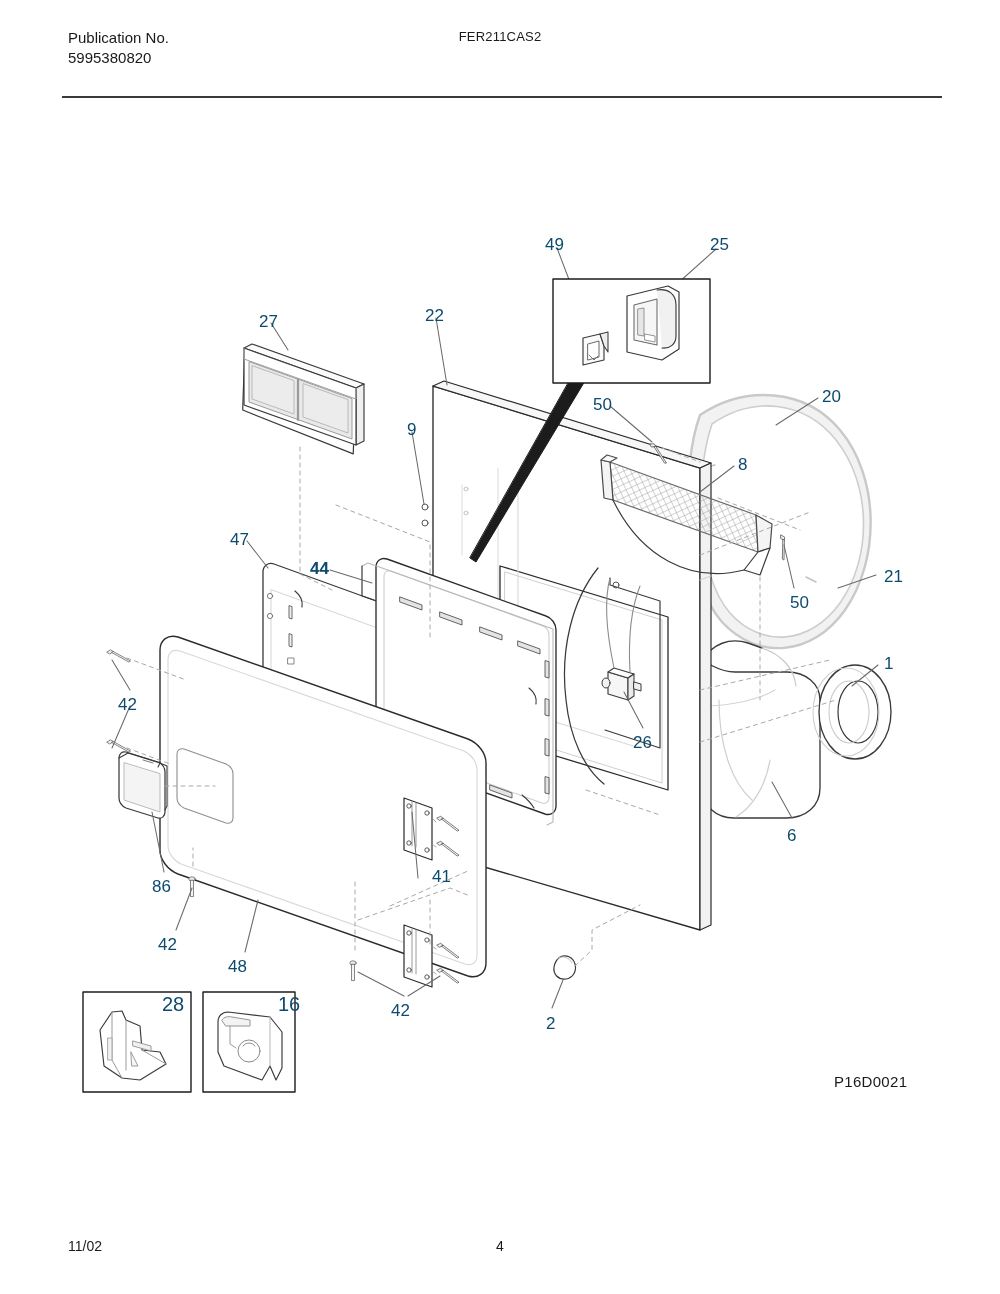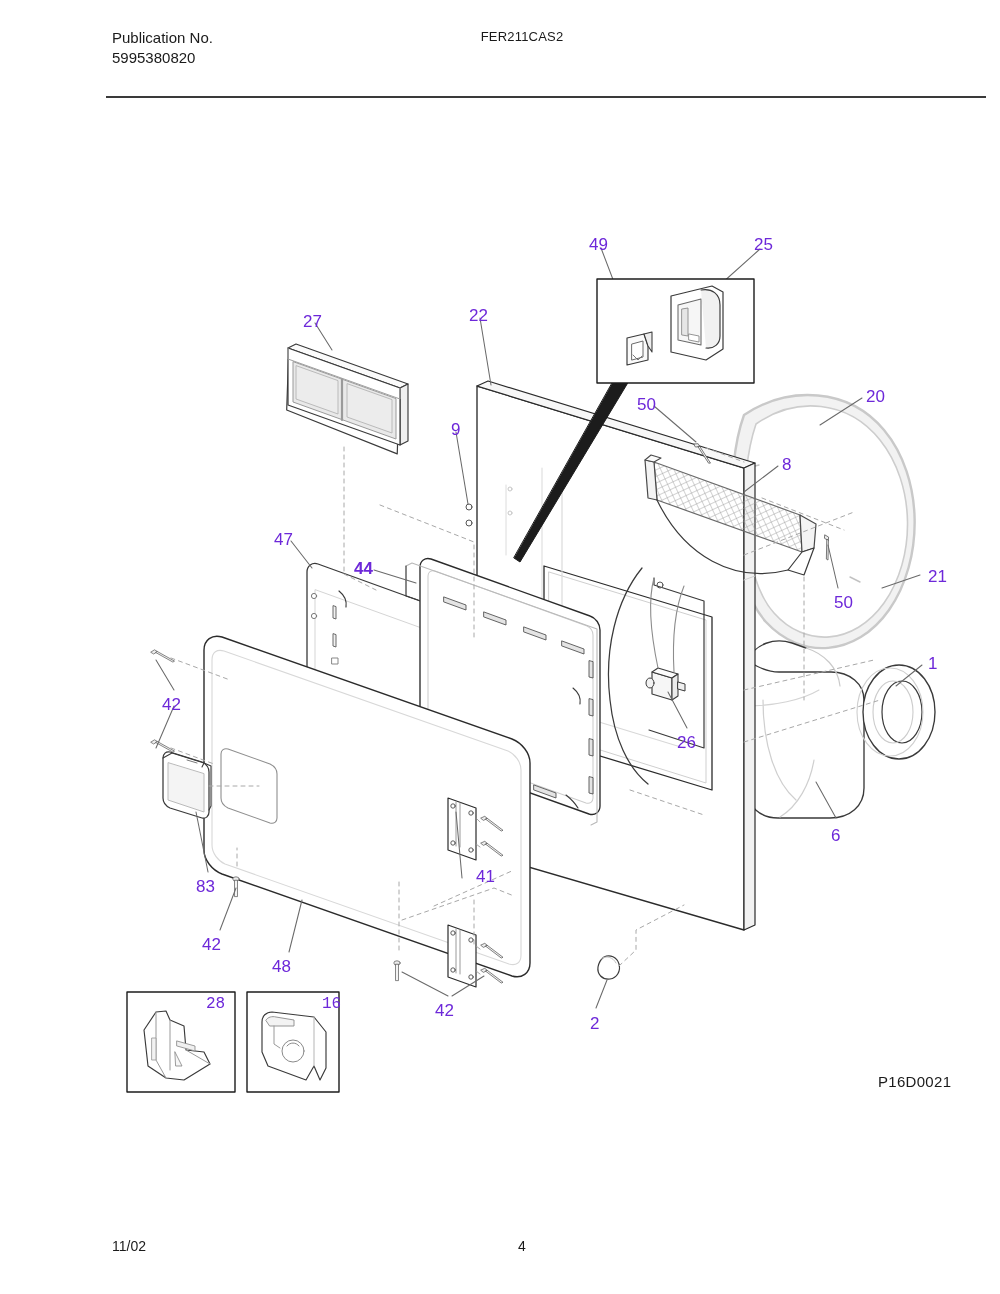--- a/index.html
+++ b/index.html
@@ -1,39 +1,39 @@
 <!DOCTYPE html>
 <html><head>
 <meta charset="utf-8">
 <style>
   html,body{margin:0;padding:0;background:#ffffff;}
   body{
     width:1000px;height:1294px;position:relative;overflow:hidden;
     font-family:"Liberation Sans","DejaVu Sans",sans-serif;
     color:#1a1a1a;
   }
-  .pg{position:absolute;inset:0;margin-left:44px;}
+  .pg{position:absolute;inset:0;}
 
   
   .hdr-pub{position:absolute;left:68px;top:28px;font-size:15px;line-height:20px;white-space:pre-line;}
   .hdr-model{position:absolute;left:0;right:0;top:29px;text-align:center;font-size:13px;letter-spacing:.2px;}
   .hdr-title{position:absolute;left:0;right:0;top:77px;text-align:center;font-size:15px;letter-spacing:.2px;}
   .hdr-rule{position:absolute;left:62px;top:96px;width:880px;height:2px;background:#3a3a3a;}
 
   
   .ft-date{position:absolute;left:68px;top:1238px;font-size:14px;}
   .ft-page{position:absolute;left:0;right:0;top:1238px;text-align:center;font-size:14px;}
   .ft-code{position:absolute;left:834px;top:1073px;font-size:15px;letter-spacing:.3px;}
 
   
   #art{position:absolute;left:0;top:0;width:1000px;height:1294px;}
 
   
-  .cal{position:absolute;font-size:17px;line-height:17px;color:#6d28d9;white-space:nowrap;}
-  .cal.box{font-size:16px;font-family:Liberation Mono, monospace;}
+  .cal{position:absolute;font-size:17px;line-height:17px;color:#0c4a6e;white-space:nowrap;}
+  .cal.box{font-size:20px;}
 </style>
 </head>
 <body>
 
 <div class="pg">
 
   <div class="hdr-pub">Publication No.
 5995380820</div>
   <div class="hdr-model">FER211CAS2</div>
   <div class="hdr-rule"></div>
@@ -368,21 +368,21 @@
   <div class="cal" style="left:407px;top:421px;">9</div>
   <div class="cal" style="left:738px;top:456px;">8</div>
   <div class="cal" style="left:230px;top:531px;">47</div>
   <div class="cal" style="left:310px;top:560px;font-weight:bold;">44</div>
   <div class="cal" style="left:884px;top:568px;">21</div>
   <div class="cal" style="left:790px;top:594px;">50</div>
   <div class="cal" style="left:884px;top:655px;">1</div>
   <div class="cal" style="left:118px;top:696px;">42</div>
   <div class="cal" style="left:633px;top:734px;">26</div>
   <div class="cal" style="left:787px;top:827px;">6</div>
-  <div class="cal" style="left:152px;top:878px;">83</div>
+  <div class="cal" style="left:152px;top:878px;">86</div>
   <div class="cal" style="left:432px;top:868px;">41</div>
   <div class="cal" style="left:158px;top:936px;">42</div>
   <div class="cal" style="left:228px;top:958px;">48</div>
   <div class="cal" style="left:391px;top:1002px;">42</div>
   <div class="cal" style="left:546px;top:1015px;">2</div>
 
   <div class="cal box" style="left:162px;top:996px;">28</div>
   <div class="cal box" style="left:278px;top:996px;">16</div>
 
   <div class="ft-date">11/02</div>

